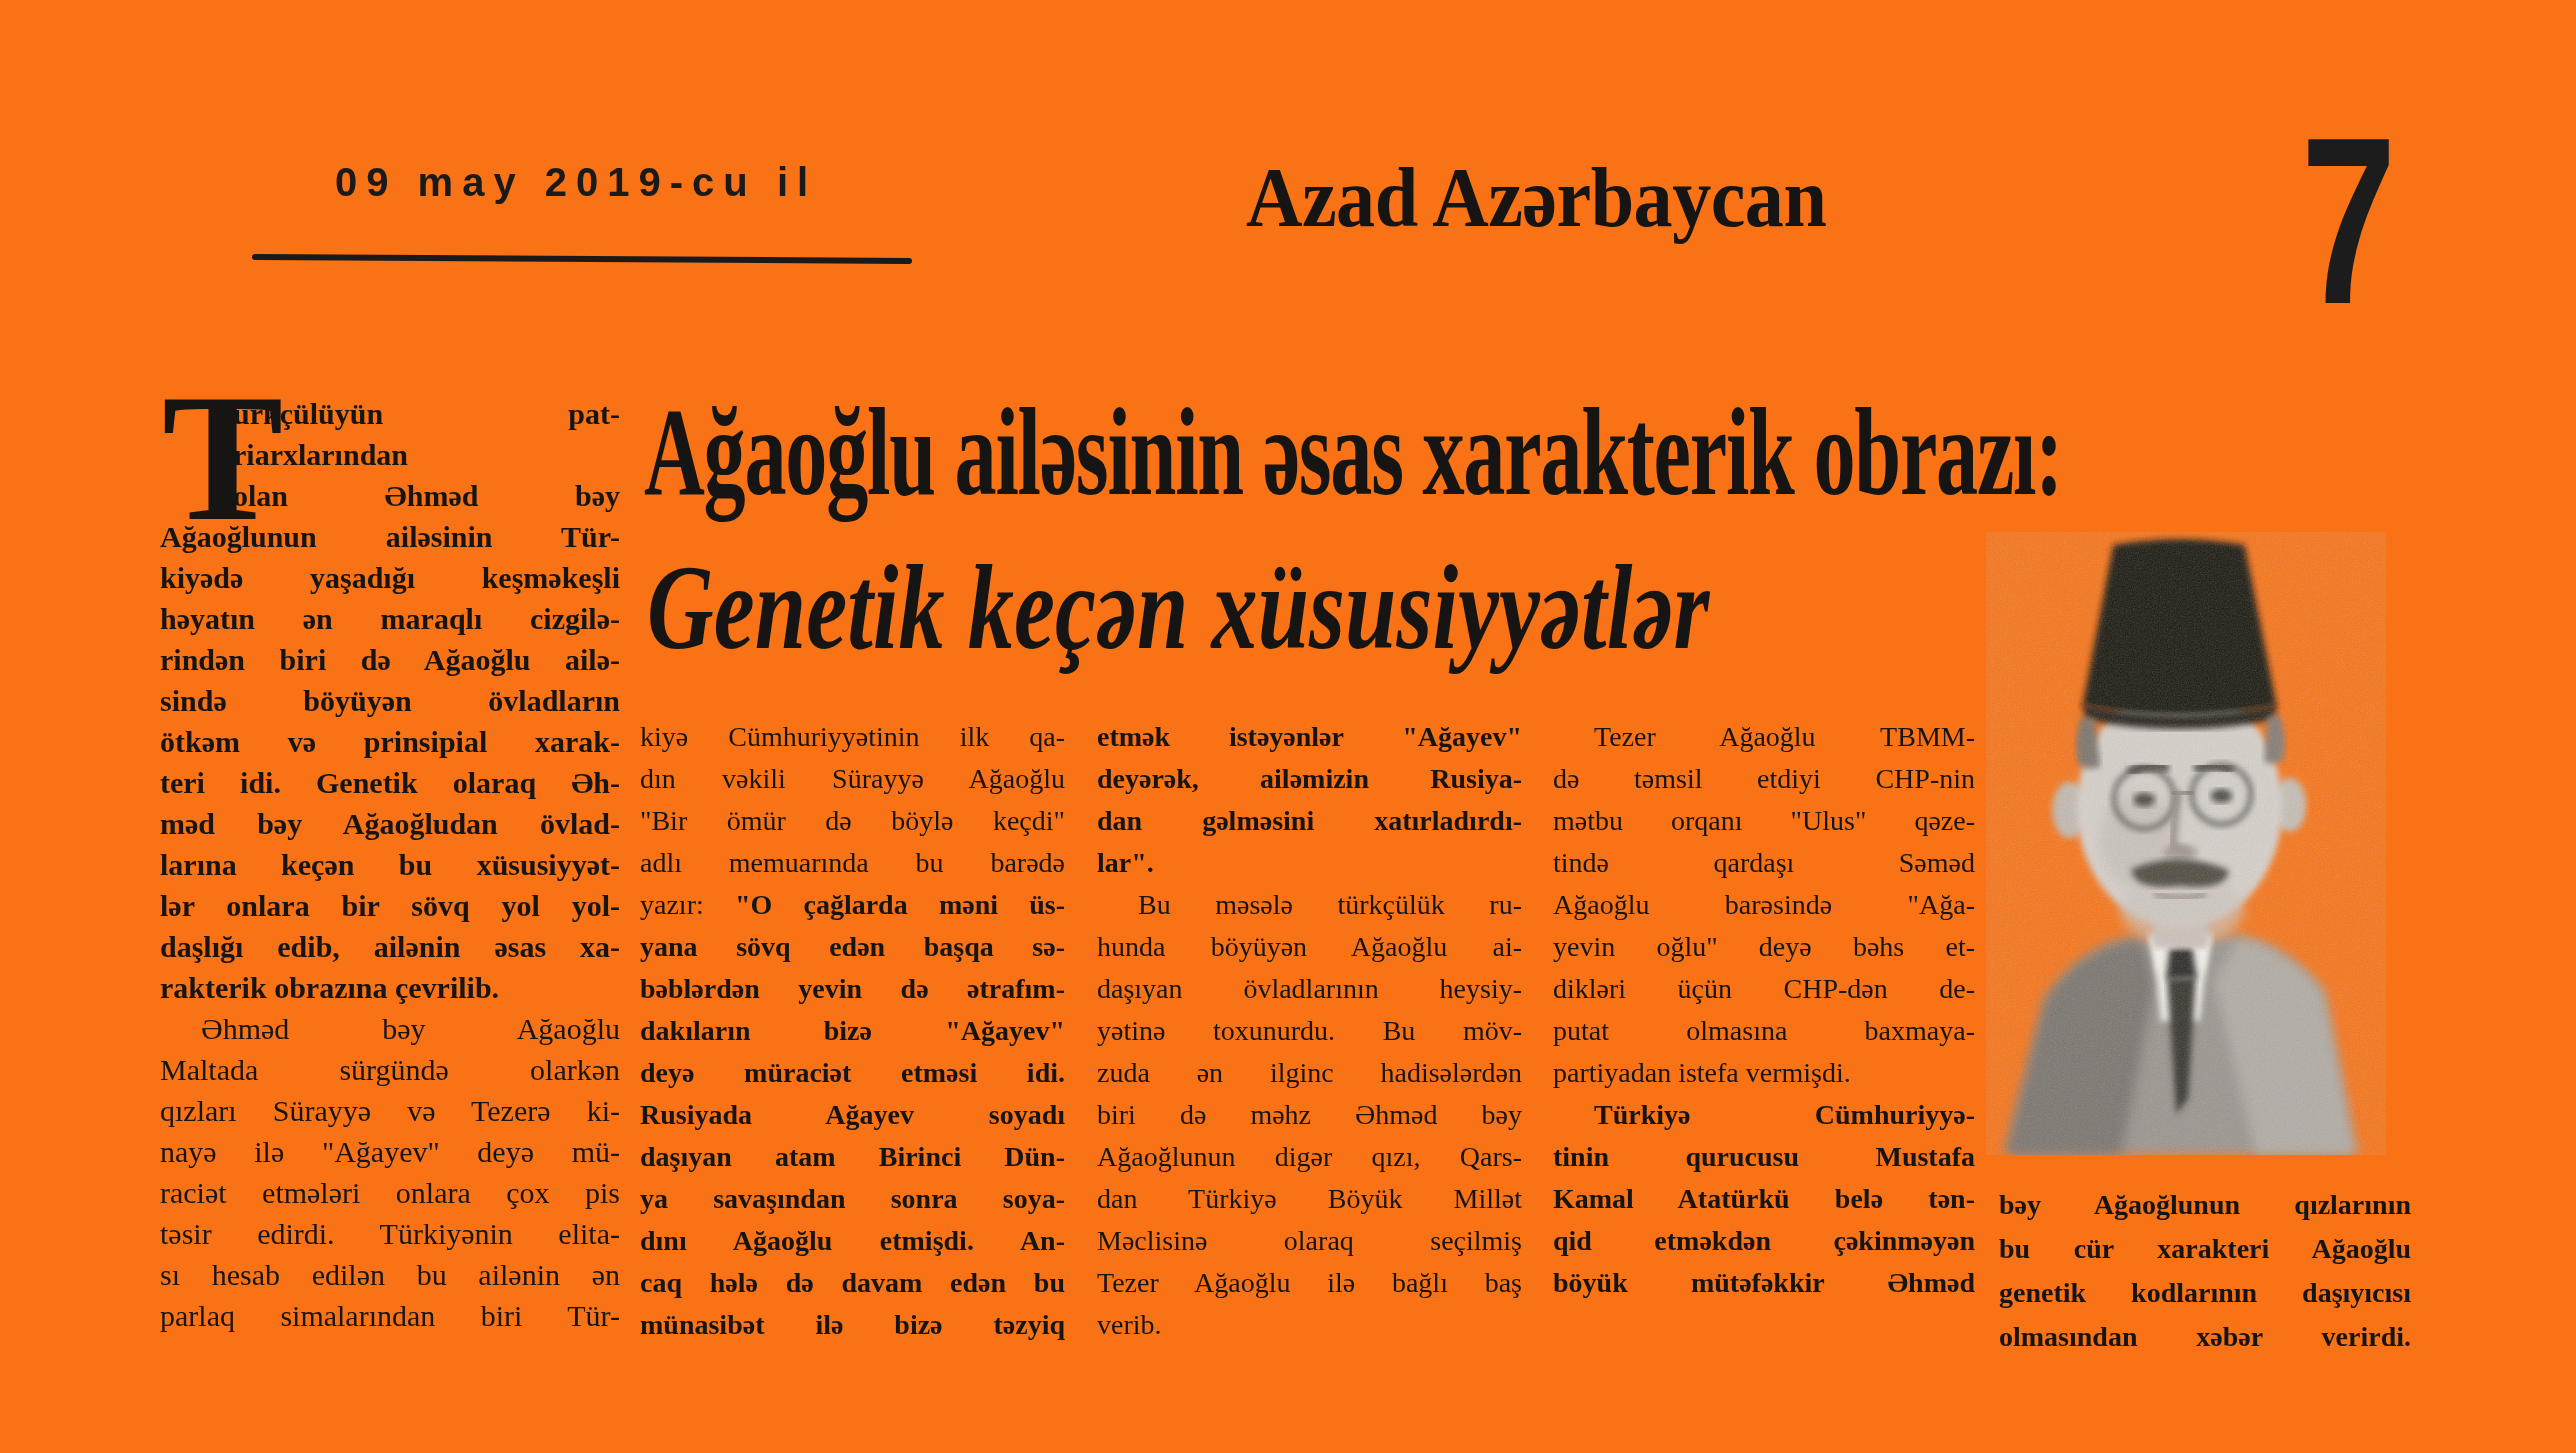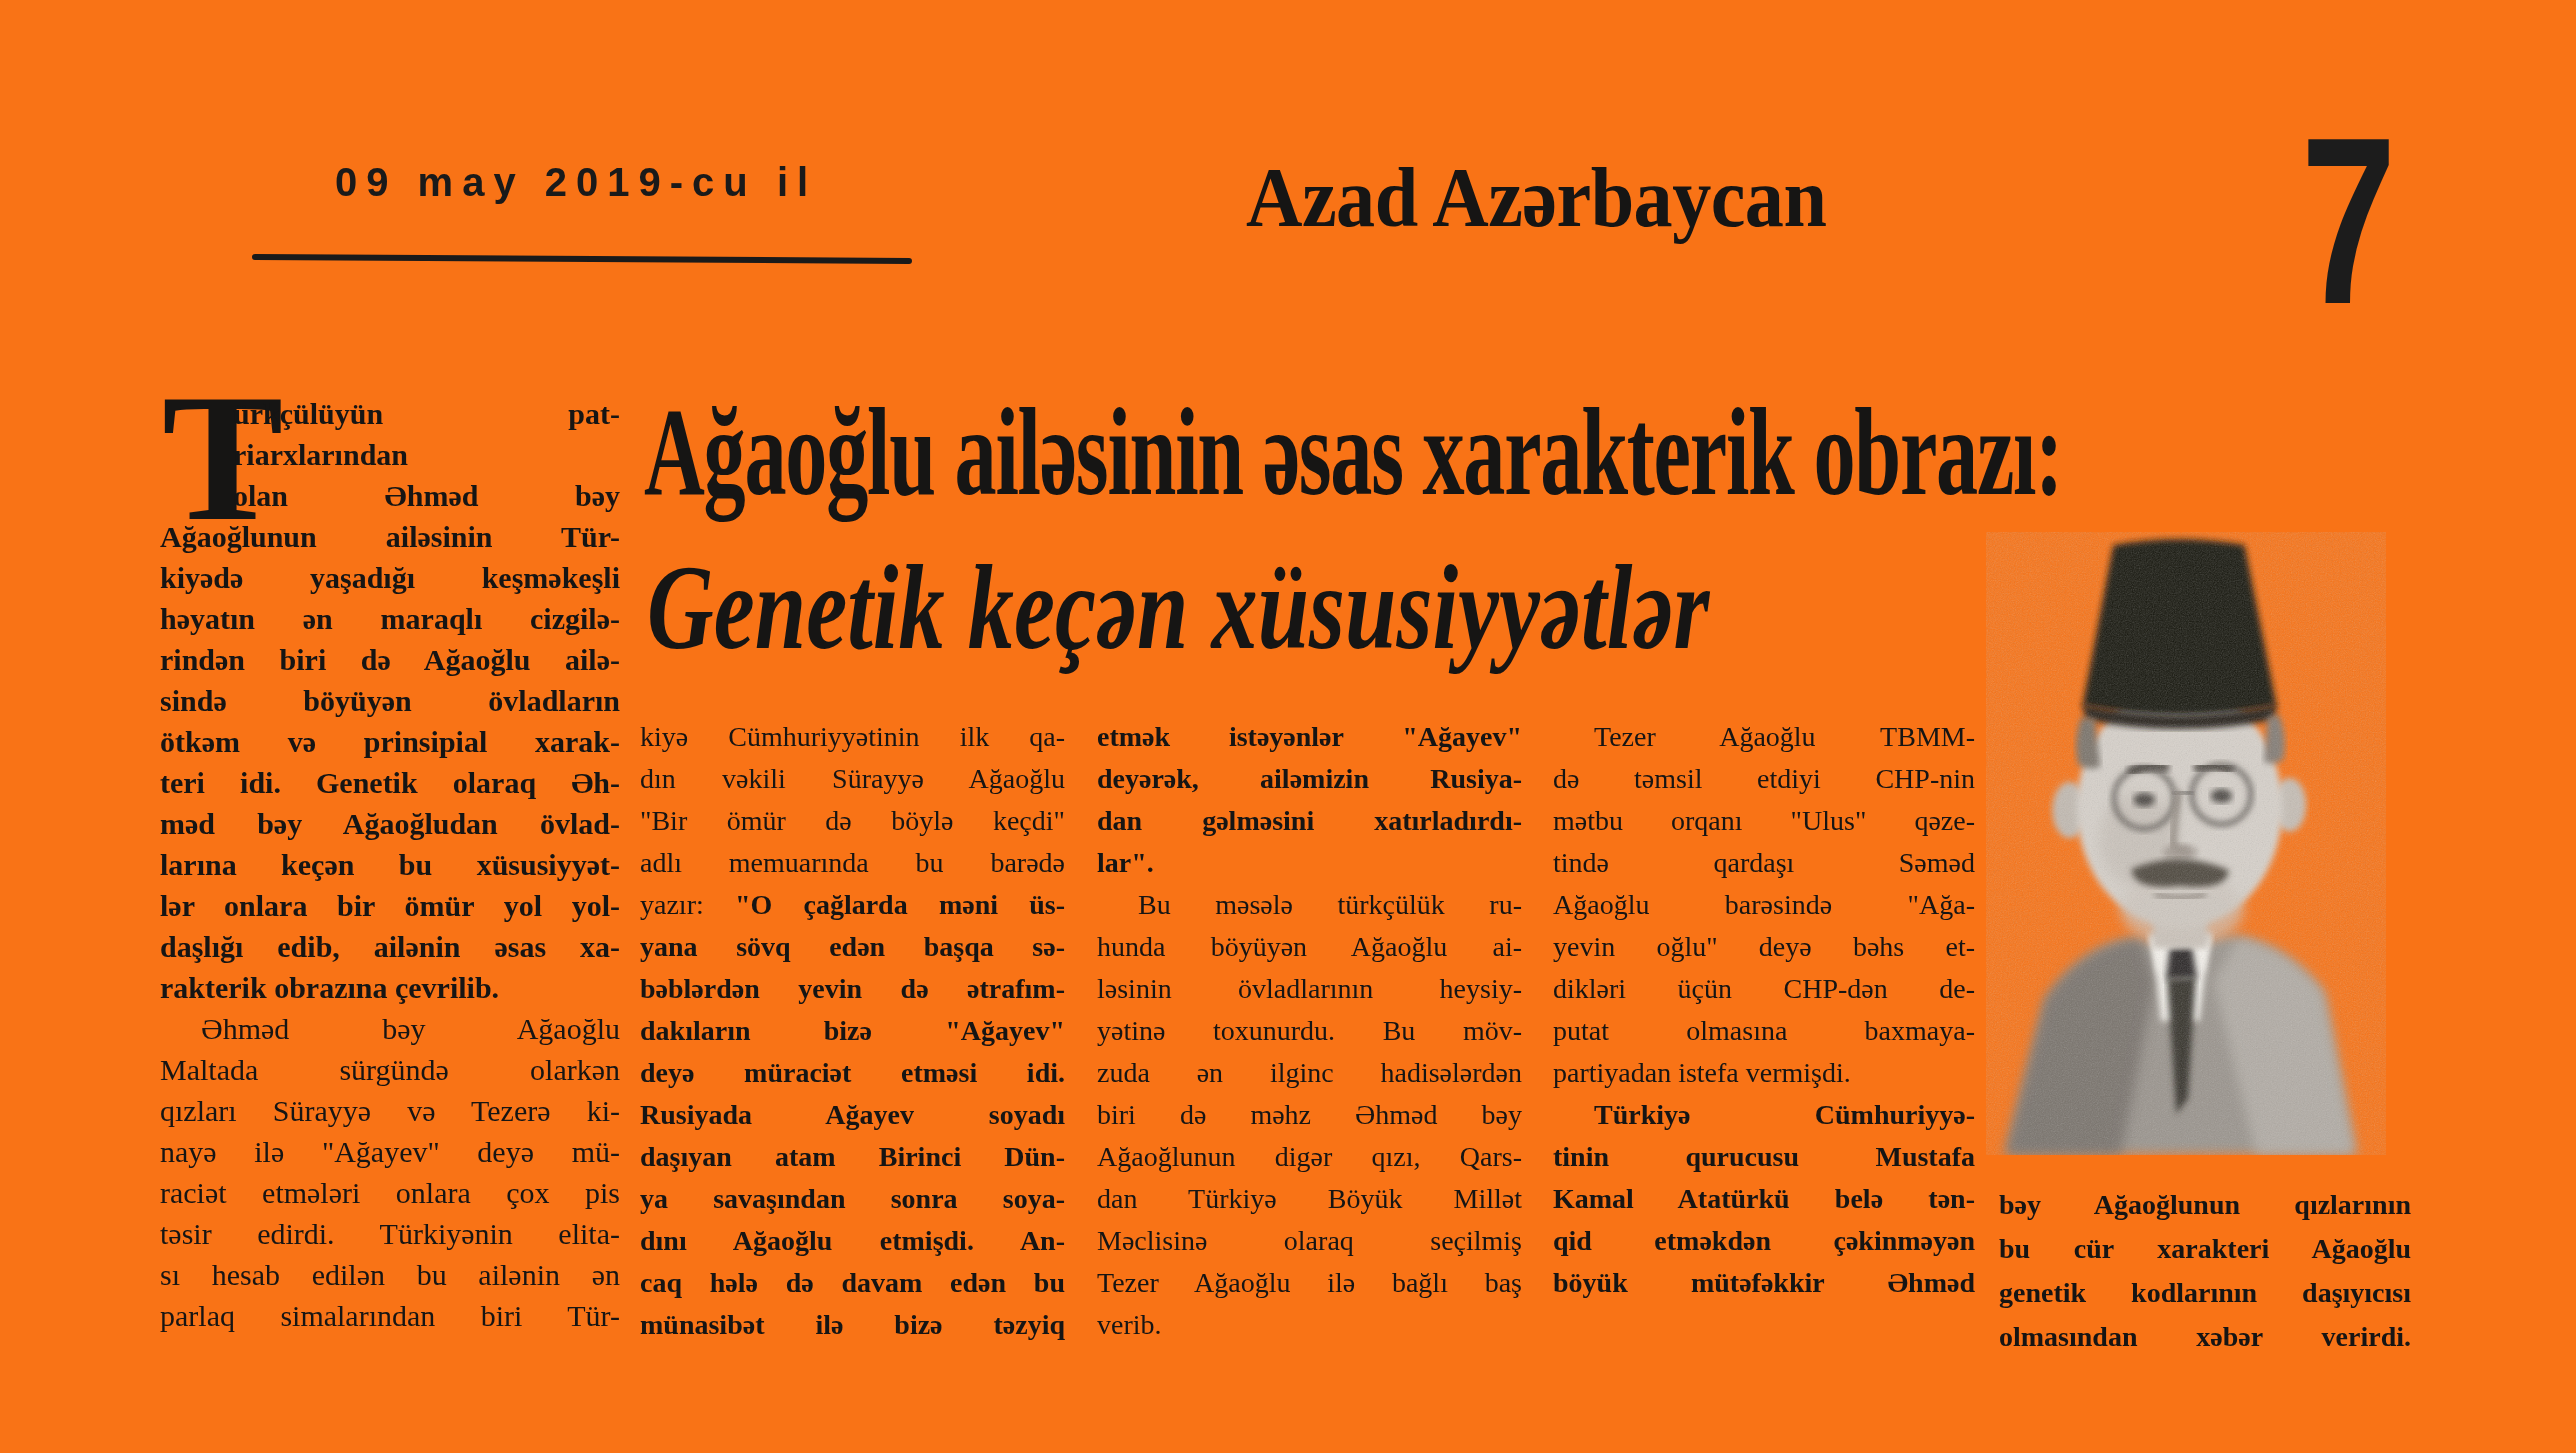--- a/index.html
+++ b/index.html
@@ -94,21 +94,21 @@
       <div class="tl dc"><span class="b">olan Əhməd bəy</span></div>
       <div class="tl"><span class="b">Ağaoğlunun ailəsinin Tür-</span></div>
       <div class="tl"><span class="b">kiyədə yaşadığı keşməkeşli</span></div>
       <div class="tl"><span class="b">həyatın ən maraqlı cizgilə-</span></div>
       <div class="tl"><span class="b">rindən biri də Ağaoğlu ailə-</span></div>
       <div class="tl"><span class="b">sində böyüyən övladların</span></div>
       <div class="tl"><span class="b">ötkəm və prinsipial xarak-</span></div>
       <div class="tl"><span class="b">teri idi. Genetik olaraq Əh-</span></div>
       <div class="tl"><span class="b">məd bəy Ağaoğludan övlad-</span></div>
       <div class="tl"><span class="b">larına keçən bu xüsusiyyət-</span></div>
-      <div class="tl"><span class="b">lər onlara bir ömür yol yol-</span></div>
+      <div class="tl"><span class="b">lər onlara bir sövq yol yol-</span></div>
       <div class="tl"><span class="b">daşlığı edib, ailənin əsas xa-</span></div>
       <div class="tl nj"><span class="b">rakterik obrazına çevrilib.</span></div>
       <div class="tl ind"><span>Əhməd bəy Ağaoğlu</span></div>
       <div class="tl"><span>Maltada sürgündə olarkən</span></div>
       <div class="tl"><span>qızları Sürayyə və Tezerə ki-</span></div>
       <div class="tl"><span>nayə ilə "Ağayev" deyə mü-</span></div>
       <div class="tl"><span>raciət etmələri onlara çox pis</span></div>
       <div class="tl"><span>təsir edirdi. Türkiyənin elita-</span></div>
       <div class="tl"><span>sı hesab edilən bu ailənin ən</span></div>
       <div class="tl"><span>parlaq simalarından biri Tür-</span></div>
@@ -130,21 +130,21 @@
       <div class="tl"><span class="b">caq hələ də davam edən bu</span></div>
       <div class="tl"><span class="b">münasibət ilə bizə təzyiq</span></div>
     </div>
   <div class="col col3">
       <div class="tl"><span class="b">etmək istəyənlər "Ağayev"</span></div>
       <div class="tl"><span class="b">deyərək, ailəmizin Rusiya-</span></div>
       <div class="tl"><span class="b">dan gəlməsini xatırladırdı-</span></div>
       <div class="tl nj"><span class="b">lar".</span></div>
       <div class="tl ind"><span>Bu məsələ türkçülük ru-</span></div>
       <div class="tl"><span>hunda böyüyən Ağaoğlu ai-</span></div>
-      <div class="tl"><span>ləsinin övladlarının heysiy-</span></div>
+      <div class="tl"><span>daşıyan övladlarının heysiy-</span></div>
       <div class="tl"><span>yətinə toxunurdu. Bu möv-</span></div>
       <div class="tl"><span>zuda ən ilginc hadisələrdən</span></div>
       <div class="tl"><span>biri də məhz Əhməd bəy</span></div>
       <div class="tl"><span>Ağaoğlunun digər qızı, Qars-</span></div>
       <div class="tl"><span>dan Türkiyə Böyük Millət</span></div>
       <div class="tl"><span>Məclisinə olaraq seçilmiş</span></div>
       <div class="tl"><span>Tezer Ağaoğlu ilə bağlı baş</span></div>
       <div class="tl nj"><span>verib.</span></div>
     </div>
   <div class="col col4">

